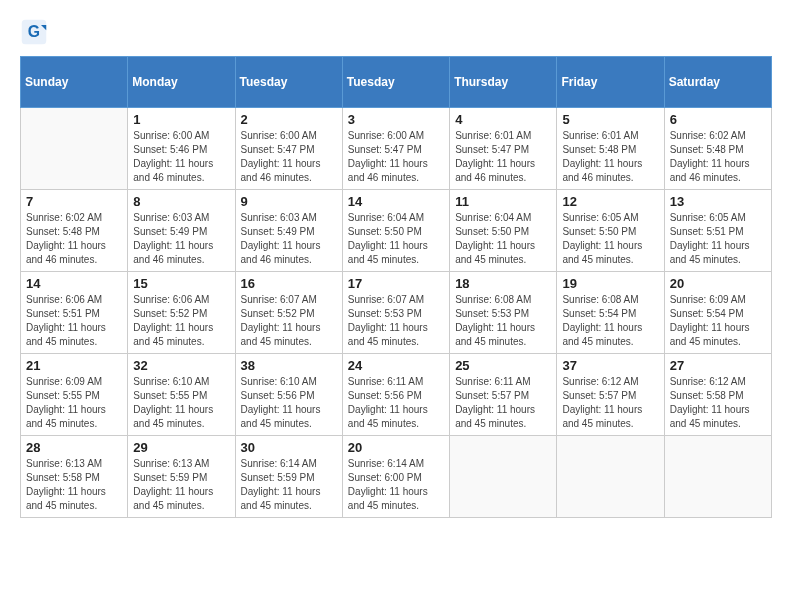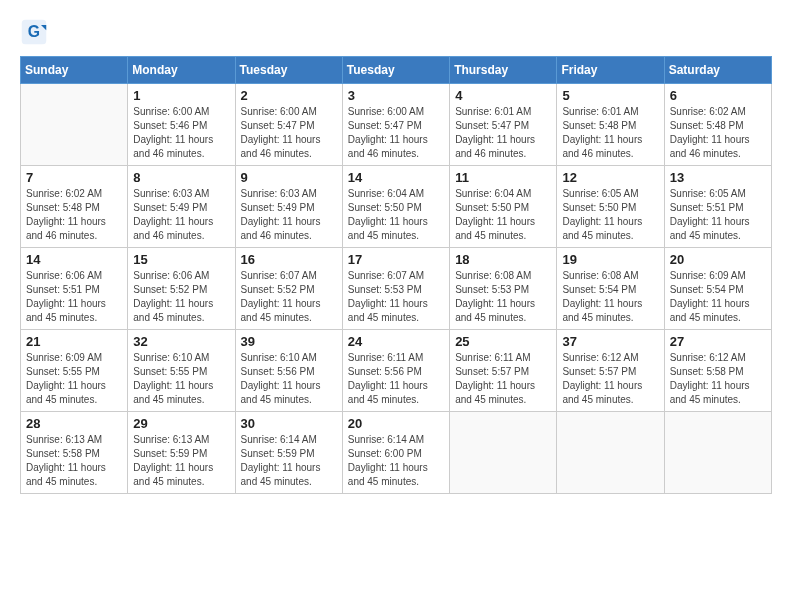--- a/index.html
+++ b/index.html
@@ -60,21 +60,21 @@
     .calendar {
       width: 100%;
       border-collapse: collapse;
       table-layout: fixed;
     }
     .calendar th {
       background: #3a7abf;
       color: #fff;
       font-size: 12px;
       font-weight: bold;
-      padding: 6px 4px;
+      padding: 18px 4px;
       text-align: left;
       border: 1px solid #5a9ad5;
     }
     .calendar td {
       border: 1px solid #ccc;
       vertical-align: top;
       padding: 4px 5px;
       font-size: 10px;
       color: #333;
       height: 80px;
@@ -223,21 +223,21 @@
         <tr class="week-row">
           <td>
             <span class="day-num">21</span>
             <div class="day-info">Sunrise: 6:09 AM<br>Sunset: 5:55 PM<br>Daylight: 11 hours and 45 minutes.</div>
           </td>
           <td>
             <span class="day-num">32</span>
             <div class="day-info">Sunrise: 6:10 AM<br>Sunset: 5:55 PM<br>Daylight: 11 hours and 45 minutes.</div>
           </td>
           <td>
-            <span class="day-num">39</span>
+            <span class="day-num">38</span>
             <div class="day-info">Sunrise: 6:10 AM<br>Sunset: 5:56 PM<br>Daylight: 11 hours and 45 minutes.</div>
           </td>
           <td>
             <span class="day-num">24</span>
             <div class="day-info">Sunrise: 6:11 AM<br>Sunset: 5:56 PM<br>Daylight: 11 hours and 45 minutes.</div>
           </td>
           <td>
             <span class="day-num">25</span>
             <div class="day-info">Sunrise: 6:11 AM<br>Sunset: 5:57 PM<br>Daylight: 11 hours and 45 minutes.</div>
           </td>

